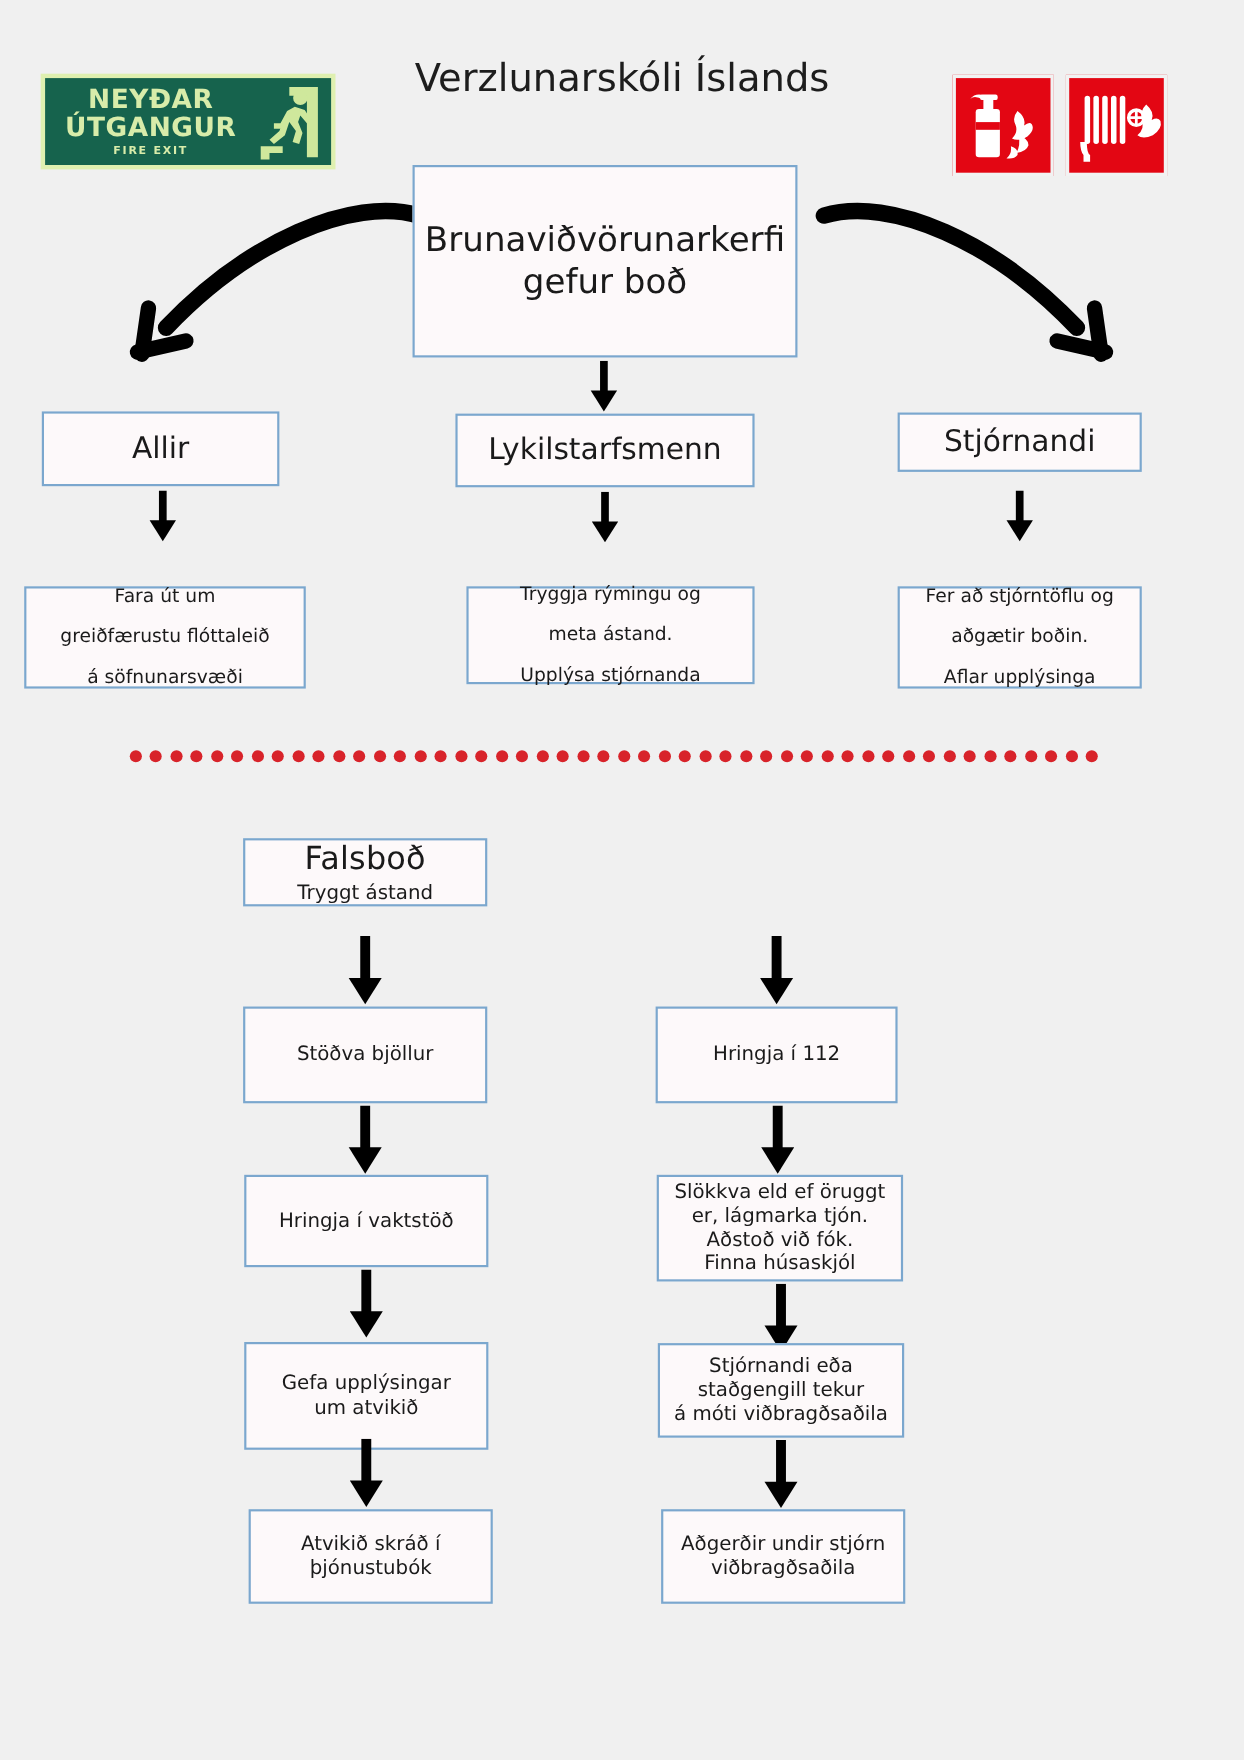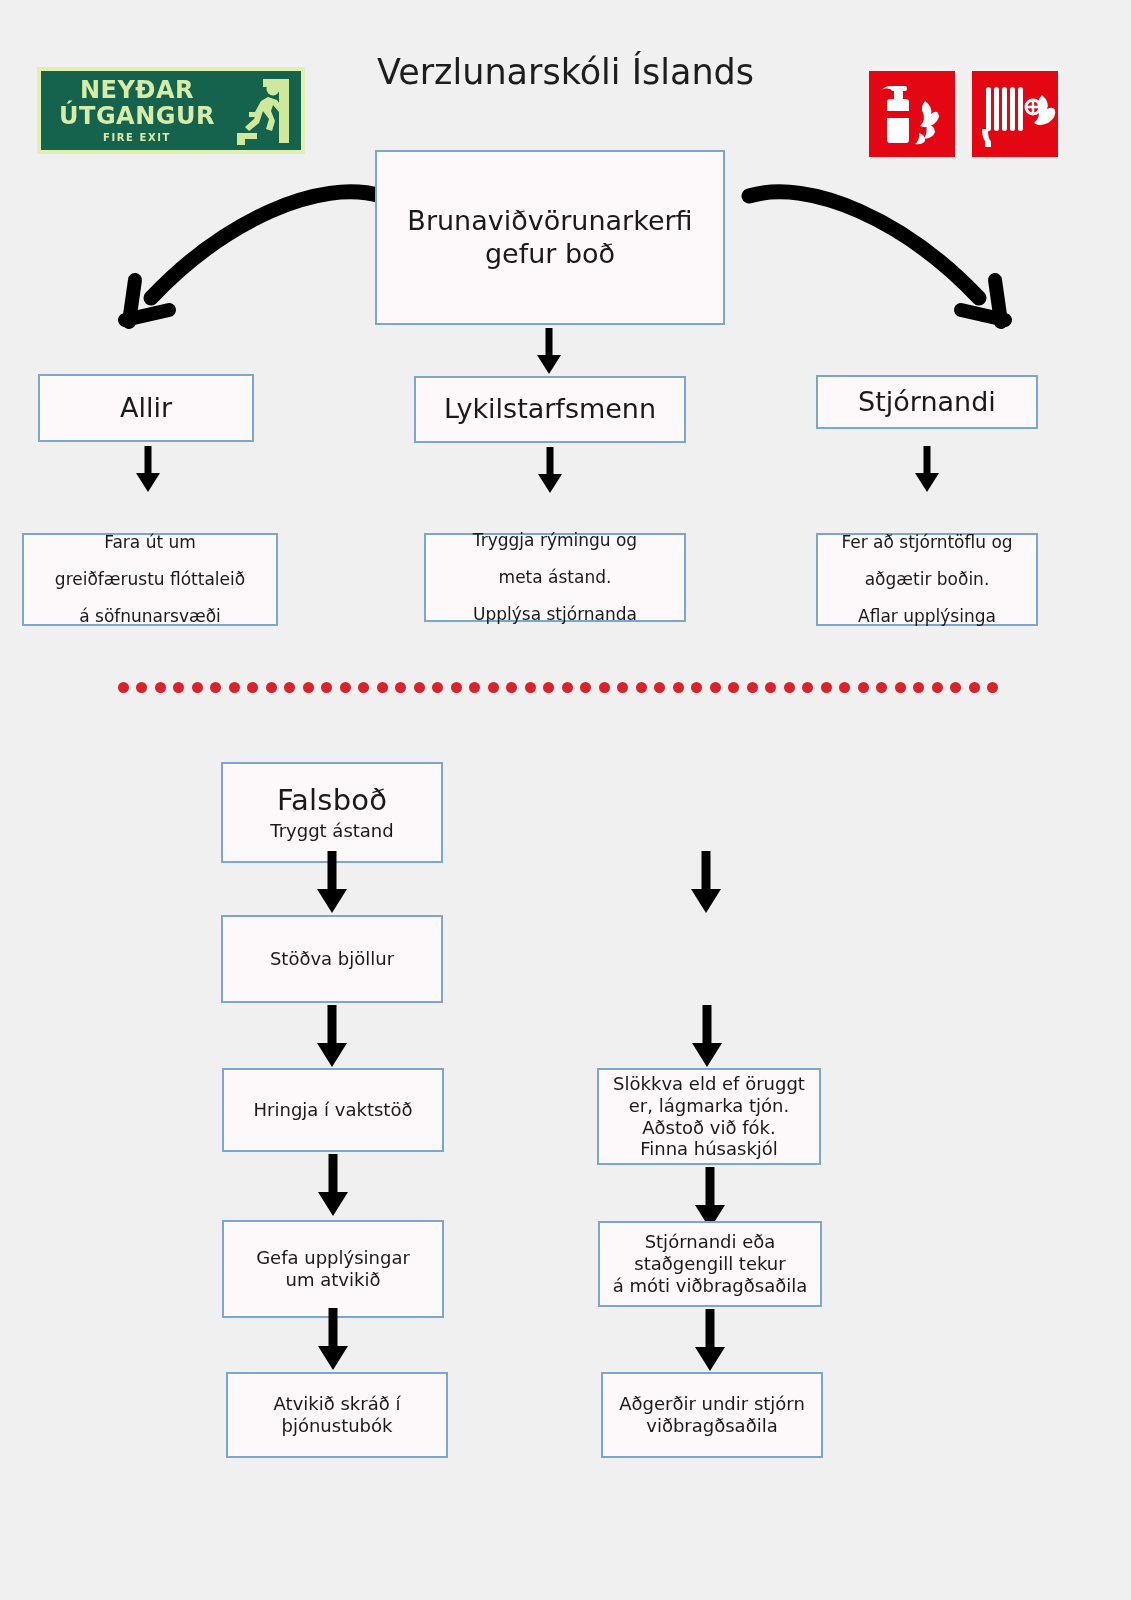--- a/index.html
+++ b/index.html
@@ -27,21 +27,21 @@
     display: flex;
     flex-direction: column;
     align-items: center;
     justify-content: center;
     text-align: center;
     color: #1a1a1a;
     line-height: 1.22;
   }
   .box .ln { display: block; white-space: pre; }
 
-  .box-title-lg { font-size: 27px; font-weight: 400; }
+  .box-title-lg { font-size: 31px; font-weight: 400; }
   .box-role     { font-size: 27px; font-weight: 400; }
   .box-small    { font-size: 17px; font-weight: 400; gap: 16px; }
   .box-mid      { font-size: 18px; font-weight: 400; }
   .hdr-big      { font-size: 29px; font-weight: 400; letter-spacing: .2px; }
   .hdr-sub      { font-size: 18px; font-weight: 400; margin-top: 2px; }
 
   
   #page-title {
     position: absolute;
     left: 0; top: 52px;
@@ -291,21 +291,21 @@
       <span class="dot" style="left: 739.574px; background: rgb(216, 35, 42);"></span>
       <span class="dot" style="left: 758.064px; background: rgb(216, 35, 42);"></span>
       <span class="dot" style="left: 776.553px; background: rgb(216, 35, 42);"></span>
       <span class="dot" style="left: 795.043px; background: rgb(216, 35, 42);"></span>
       <span class="dot" style="left: 813.532px; background: rgb(216, 35, 42);"></span>
       <span class="dot" style="left: 832.021px; background: rgb(216, 35, 42);"></span>
       <span class="dot" style="left: 850.511px; background: rgb(216, 35, 42);"></span>
       <span class="dot" style="left: 869px; background: rgb(216, 35, 42);"></span>
     </div>
 
-  <div class="box" id="falsbod-header" style="left:221px; top:762px; width:222px; height:101px;">
+  <div class="box" id="falsbod-header" style="left:221px; top:762px; width:222px; height:62px;">
     <span class="hdr-big ln">Falsboð</span>
     <span class="hdr-sub ln">Tryggt ástand</span>
   </div>
   <svg class="arrow-svg" style="left:310px; top:851px;" width="44" height="64" viewBox="0 0 44 64" xmlns="http://www.w3.org/2000/svg">
     <path d="M22 0 V40" stroke="#000" stroke-width="9" fill="none"></path>
     <path d="M7 38 L37 38 L22 62 Z" fill="#000"></path>
   </svg>
 
   <div class="box box-mid" id="falsbod-step-0" style="left:221px; top:915px; width:222px; height:88px;">
     <span class="ln">Stöðva bjöllur</span>
@@ -335,20 +335,23 @@
   <div class="box box-mid" id="falsbod-step-3" style="left:226px; top:1372px; width:222px; height:86px;">
     <span class="ln">Atvikið skráð í</span>
     <span class="ln">þjónustubók</span>
   </div>
 
   <svg class="arrow-svg" style="left:684px; top:851px;" width="44" height="64" viewBox="0 0 44 64" xmlns="http://www.w3.org/2000/svg">
     <path d="M22 0 V40" stroke="#000" stroke-width="9" fill="none"></path>
     <path d="M7 38 L37 38 L22 62 Z" fill="#000"></path>
   </svg>
 
+  <div class="box box-mid" id="eldur-step-0" style="left:596px; top:915px; width:220px; height:88px;">
+    <span class="ln">Hringja í 112</span>
+  </div>
   <svg class="arrow-svg" style="left:685px; top:1005px;" width="44" height="64" viewBox="0 0 44 64" xmlns="http://www.w3.org/2000/svg">
     <path d="M22 0 V40" stroke="#000" stroke-width="9" fill="none"></path>
     <path d="M7 38 L37 38 L22 62 Z" fill="#000"></path>
   </svg>
 
   <div class="box box-mid" id="eldur-step-1" style="left:597px; top:1068px; width:224px; height:97px;">
     <span class="ln">Slökkva eld ef öruggt</span>
     <span class="ln">er, lágmarka tjón.</span>
     <span class="ln">Aðstoð við fók.</span>
     <span class="ln">Finna húsaskjól</span>

